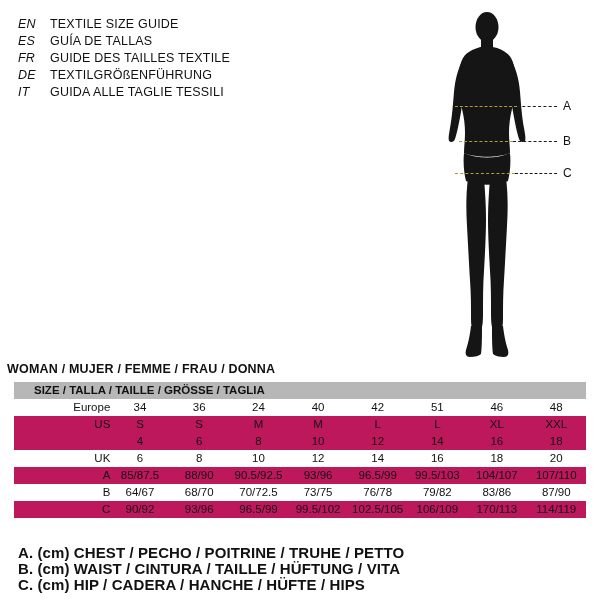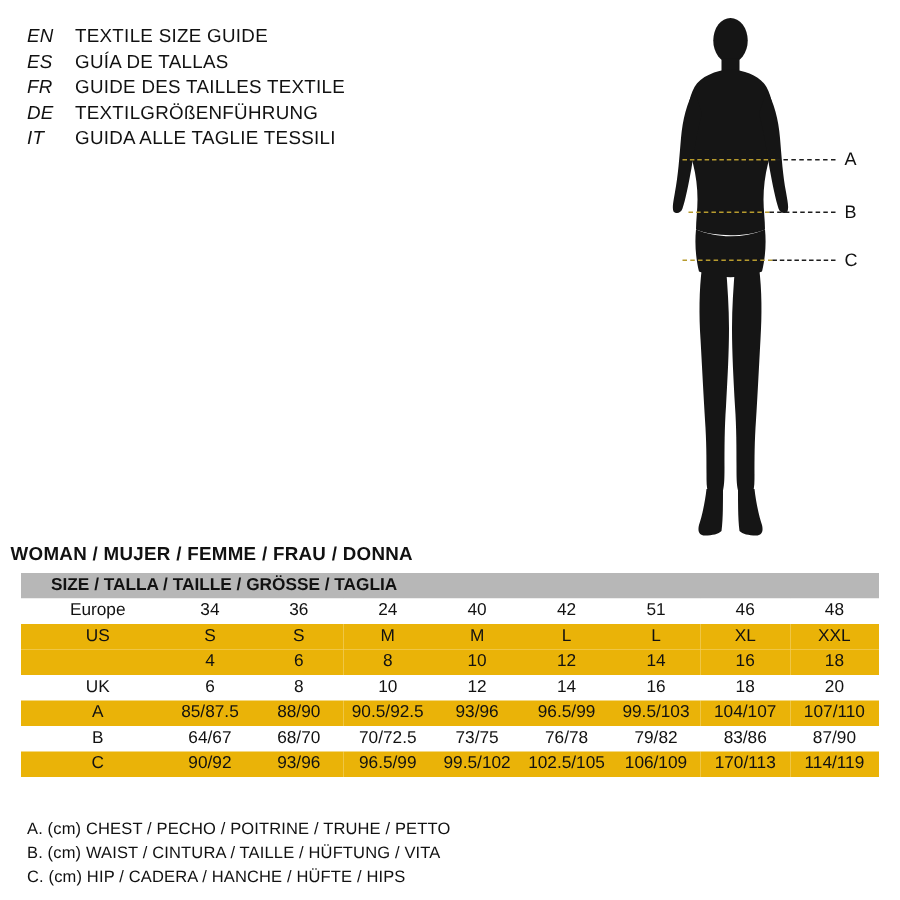--- a/index.html
+++ b/index.html
@@ -105,45 +105,45 @@
     line-height: 17px;
     color: #111;
   }
   .row-head td {
     background: #b7b7b7;
     font-weight: bold;
     font-size: 11.5px;
     padding-left: 20px;
   }
   .row-alt td {
-    background: #eab308;
+    background: #be185d;
   }
   .row-plain td {
     background: #ffffff;
   }
   td.label {
     width: 92px;
     padding-left: 6px;
-    text-align: center;
+    text-align: right;
   }
   td.val {
     text-align: center;
     width: 60px;
   }
 
   
   .legend {
     position: absolute;
     left: 18px;
     top: 545px;
     width: 560px;
   }
   .legend-row {
-    font-size: 11px;
-    font-weight: normal;
+    font-size: 15px;
+    font-weight: bold;
     height: 16px;
     line-height: 16px;
     letter-spacing: 0.1px;
     color: #111;
   }
 </style>
 </head>
 <body>
 
 <div class="page">

